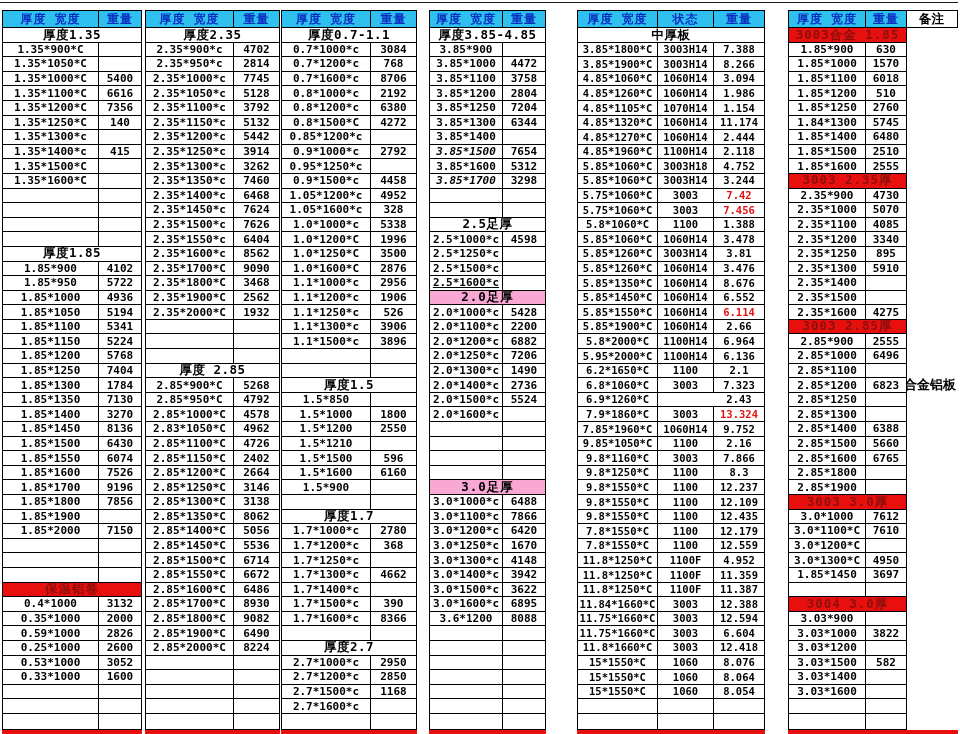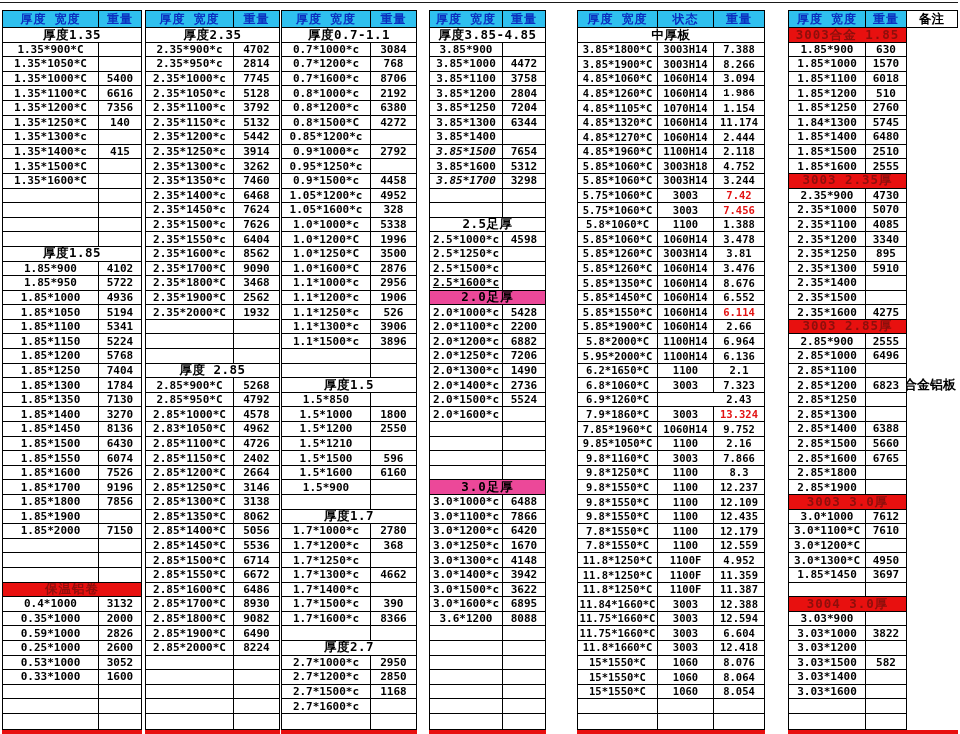--- a/index.html
+++ b/index.html
@@ -21,21 +21,21 @@
     display:flex;align-items:center;justify-content:center;
     font-weight:bold;font-size:11px;color:#000;
     overflow:hidden;white-space:nowrap;line-height:1;
   }
   .cell:last-child{border-right:none;}
   .small .cell{font-size:10.5px;}
   .row.header .cell{color:#0b2fc0;font-size:12px;letter-spacing:1px;}
   .cell.merged{justify-content:center;}
   .cell.sec{font-size:12.5px;letter-spacing:0.5px;}
   .cell.red-banner{background:#e8100f;color:#8d0f0c;font-size:12.5px;letter-spacing:1px;}
-  .cell.yel-banner{background:#ec4899;color:#000;font-size:12.5px;letter-spacing:1px;}
+  .cell.yel-banner{background:#f9a8d4;color:#000;font-size:12.5px;letter-spacing:1px;}
   .cell.hot{color:#e31212;}
   .strip{position:absolute;top:730px;height:4px;background:#e8100f;}
   .remark-head{
     position:absolute;left:905px;top:10px;width:53px;height:18px;
     border:1px solid #000;box-sizing:border-box;background:#fff;
     display:flex;align-items:center;justify-content:center;
     font-weight:bold;font-size:12.5px;color:#000;
   }
   .remark-note{
     position:absolute;left:900px;top:376px;width:60px;
@@ -854,21 +854,21 @@
         <div class="cell" style="width: 50px;">8.266</div>
       </div>
       <div class="row">
         <div class="cell" style="width: 80px;">4.85*1060*C</div>
         <div class="cell" style="width: 56px;">1060H14</div>
         <div class="cell" style="width: 50px;">3.094</div>
       </div>
       <div class="row">
         <div class="cell" style="width: 80px;">4.85*1260*C</div>
         <div class="cell" style="width: 56px;">1060H14</div>
-        <div class="cell" style="width: 50px; font-family: Liberation Mono, monospace;">1.986</div>
+        <div class="cell" style="width: 50px;">1.986</div>
       </div>
       <div class="row">
         <div class="cell" style="width: 80px;">4.85*1105*C</div>
         <div class="cell" style="width: 56px;">1070H14</div>
         <div class="cell" style="width: 50px;">1.154</div>
       </div>
       <div class="row">
         <div class="cell" style="width: 80px;">4.85*1320*C</div>
         <div class="cell" style="width: 56px;">1060H14</div>
         <div class="cell" style="width: 50px;">11.174</div>

